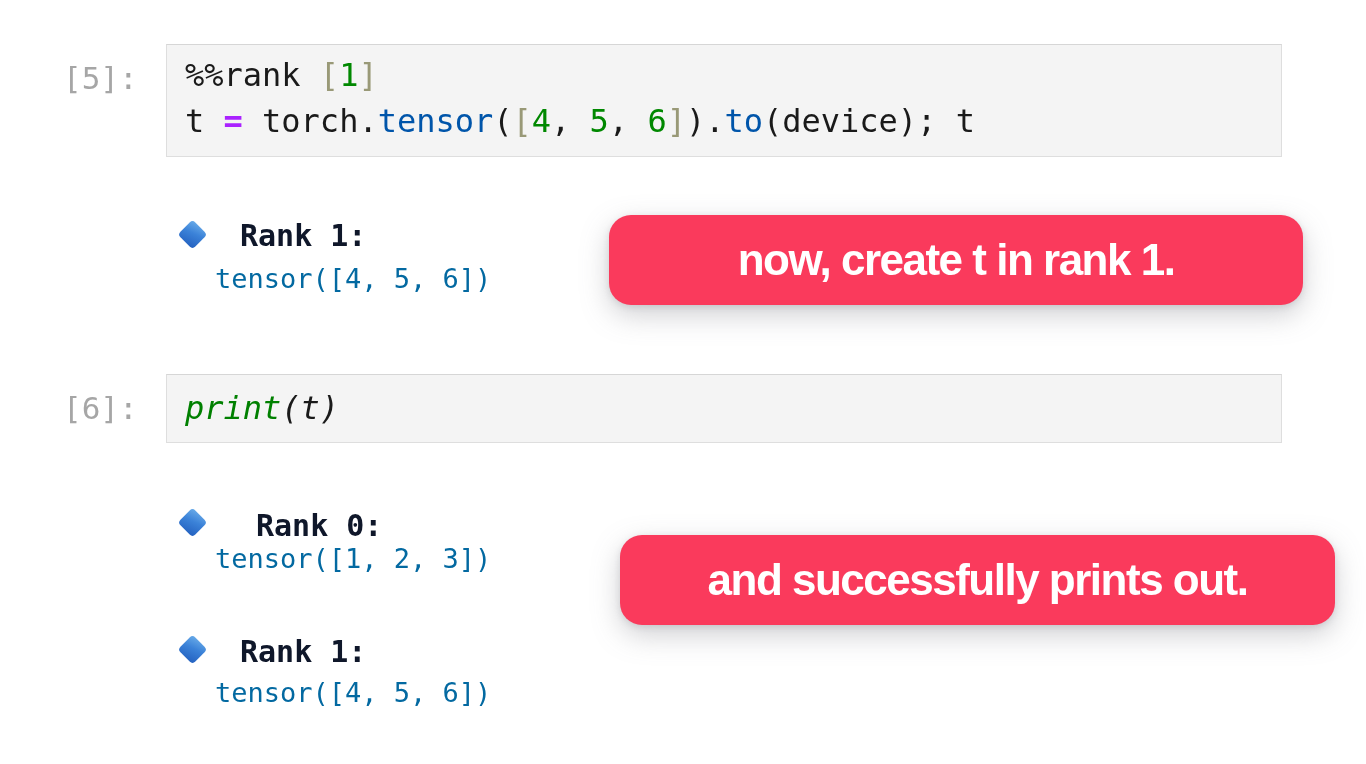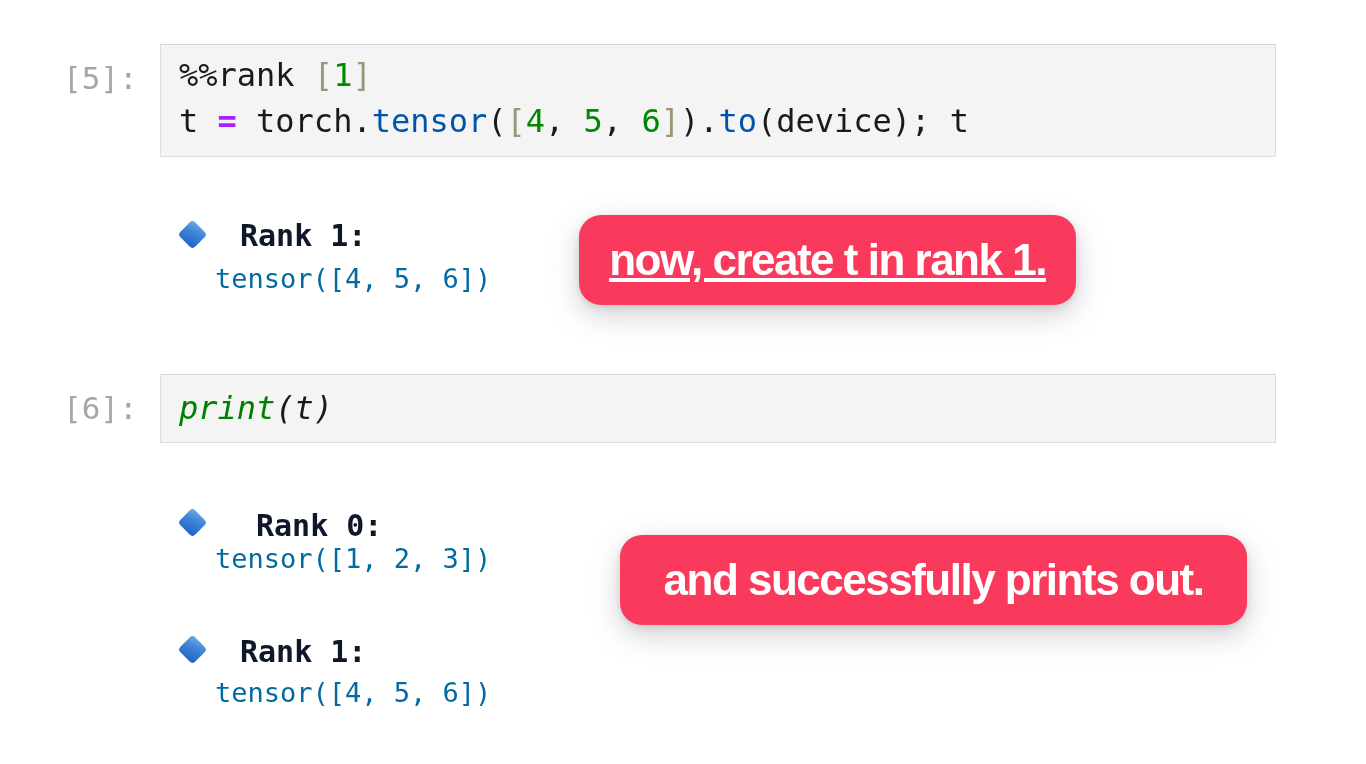--- a/index.html
+++ b/index.html
@@ -16,21 +16,21 @@
 
   .prompt{
     position:absolute;left:63px;width:90px;
     font:31px/31px "DejaVu Sans Mono",monospace;
     color:var(--prompt_gray);white-space:pre;
   }
   .prompt.p5{top:63px;}
   .prompt.p6{top:393px;}
 
   .code-cell{
-    position:absolute;left:160px;width:1116px;
+    position:absolute;left:166px;width:1116px;
     background:var(--cell_bg);
     border:1px solid var(--cell_border);
     border-top-color:#d6d6d6;
   }
   .code-cell.c5{top:44px;height:113px;}
   .code-cell.c6{top:374px;height:69px;}
   .code-cell pre{
     margin:0;padding:7px 0 0 18px;
     font:32px/46px "DejaVu Sans Mono",monospace;
     color:var(--code_plain);
@@ -75,22 +75,22 @@
   .callout{
     position:absolute;height:90px;
     background:var(--callout_bg);color:var(--callout_text);
     border-radius:22px;
     display:flex;align-items:center;justify-content:center;
     font-family:"Liberation Sans","DejaVu Sans",sans-serif;
     font-weight:bold;font-size:44px;letter-spacing:-1.5px;
     box-shadow:0 10px 28px rgba(120,120,130,0.35),0 2px 6px rgba(120,120,130,0.2);
     white-space:nowrap;
   }
-  .co1{left:579px;top:215px;width:497px;text-decoration:underline;}
-  .co2{left:620px;top:535px;width:627px;}
+  .co1{left:609px;top:215px;width:694px;}
+  .co2{left:620px;top:535px;width:715px;}
 </style>
 </head>
 <body>
 
 <div class="prompt p5">[5]:</div>
 
 <div class="code-cell c5">
   <pre><div class="cl"><span class="tk-plain">%%rank </span><span class="tk-br">[</span><span class="tk-num">1</span><span class="tk-br">]</span></div><div class="cl"><span class="tk-plain">t </span><span class="tk-op">=</span><span class="tk-plain"> torch.</span><span class="tk-prop">tensor</span><span class="tk-plain">(</span><span class="tk-br">[</span><span class="tk-num">4</span><span class="tk-plain">, </span><span class="tk-num">5</span><span class="tk-plain">, </span><span class="tk-num">6</span><span class="tk-br">]</span><span class="tk-plain">).</span><span class="tk-prop">to</span><span class="tk-plain">(device); t</span></div></pre>
 </div>
 

